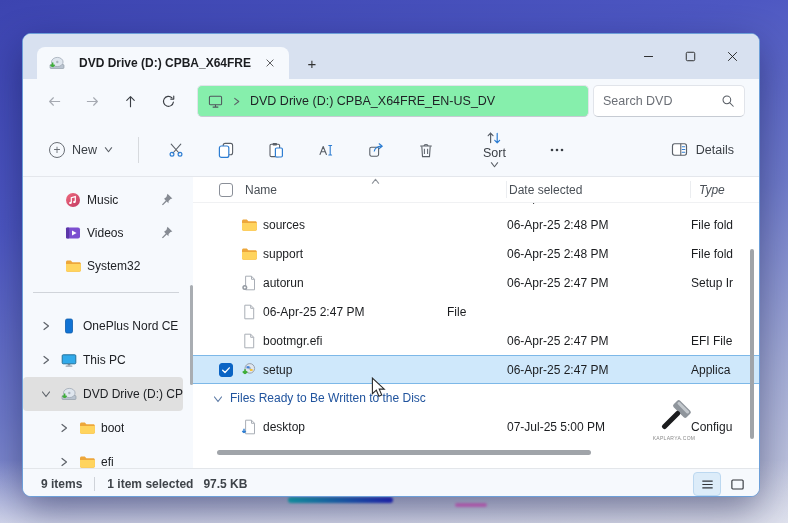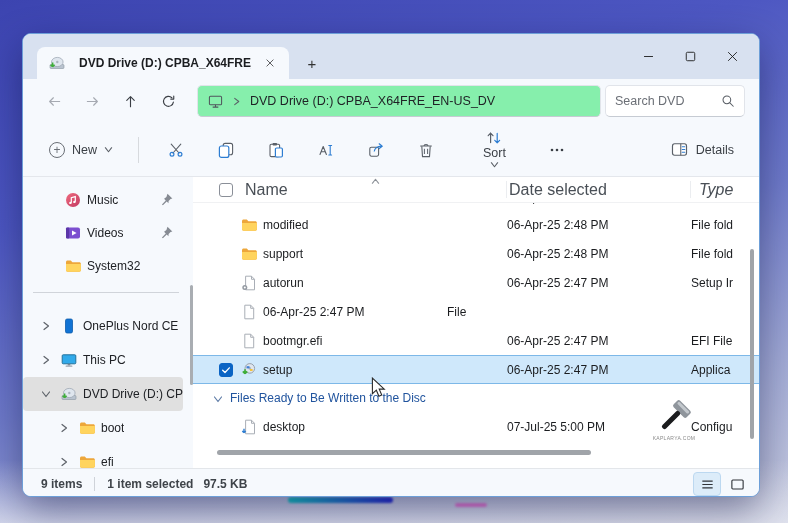--- a/index.html
+++ b/index.html
@@ -32,21 +32,21 @@
 
   
   .navbar { height:44px; display:flex; align-items:center; padding:0 14px; gap:4px; background:#f6f9fd; }
   .navbtn { width:34px; height:32px; display:flex; align-items:center; justify-content:center; border-radius:5px; }
   .navbtn.disabled { color:#a6aab2; } .navbtn.enabled { color:#3b3f45; }
   .flip { transform:scaleX(-1); }
   .addressbar { flex:1; height:32px; margin-left:8px; background:#86efac; border:1px solid #e1e4ea;
     border-bottom-color:#c6cbd3; border-radius:5px; display:flex; align-items:center; padding:0 10px; gap:9px;
     overflow:hidden; white-space:nowrap; }
   .addr-text { font-size:12.5px; color:#1f2125; }
-  .searchbox { width:140px; height:32px; background:#fff; border:1px solid #e1e4ea;
+  .searchbox { width:152px; height:32px; background:#fff; border:1px solid #e1e4ea;
     border-bottom-color:#c6cbd3; border-radius:5px; display:flex; align-items:center; padding:0 9px; gap:6px; }
   .searchbox input { flex:1; border:none; outline:none; font-family:"Liberation Sans",sans-serif;
     font-size:12.5px; color:#3c4046; background:transparent; min-width:0; }
   .searchbox input::placeholder { color:#6b6f76; }
 
   
   .toolbar { height:54px; display:flex; align-items:center; padding:0 16px; background:#f6f9fd;
     border-bottom:1px solid #e4e7ec; }
   .newbtn { display:flex; align-items:center; gap:7px; padding:7px 10px; border-radius:5px; color:#3a3f45;
     font-size:12.5px; }
@@ -74,21 +74,21 @@
   .sb-row.selected { background:#e0e0e0; }
   .sb-label { white-space:nowrap; overflow:hidden; font-size:12px; color:#202226; }
   .pin { position:absolute; right:10px; width:13px; height:13px; }
   .sb-divider { border-top:1px solid #d0d4da; margin:10px 14px 16px 10px; }
   .sb-scrollbar { position:absolute; left:167px; top:108px; width:3px; height:100px;
     background:#a9adb2; border-radius:2px; }
 
   .filearea { flex:1; background:#fff; position:relative; overflow:hidden; }
   .listheader { height:26px; display:flex; align-items:center; padding-left:26px; color:#494f56;
     position:relative; border-bottom:1px solid #f0f1f3; }
-  .hcell { font-size:16px; }
+  .hcell { font-size:12px; }
   .hname { width:288px; display:flex; align-items:center; gap:12px; border-right:1px solid #ebedf0;
     height:17px; }
   .hdate { width:184px; padding-left:2px; border-right:1px solid #ebedf0; height:17px; display:flex; align-items:center; }
   .htype { flex:1; padding-left:8px; height:17px; display:flex; align-items:center;font-style:italic; }
   .sortcaret { position:absolute; left:178px; top:0px; width:9px; height:9px; color:#8b9097;
     transform:rotate(-90deg); }
   .checkbox { width:14px; height:14px; border:1px solid #8a8f98; border-radius:3px; background:#fff; }
   .checkbox.checked { background:#0b64c4; border-color:#0b64c4; display:flex; align-items:center; justify-content:center; }
 
   .partialwrap { height:7px; overflow:hidden; opacity:.85; }
@@ -535,21 +535,21 @@
             <span class="cdate">06-Apr-25 2:48 PM</span>
             <span class="ctype">File fold</span>
           </div>
         </div>
 
         <div class="row">
           <span class="cbslot"></span>
           <svg class="fic">
               <use href="#i-folder"></use>
             </svg>
-          <span class="cname">modified</span>
+          <span class="cname">sources</span>
           <span class="cdate">06-Apr-25 2:48 PM</span>
           <span class="ctype">File fold</span>
         </div>
         <div class="row">
           <span class="cbslot"></span>
           <svg class="fic">
               <use href="#i-folder"></use>
             </svg>
           <span class="cname">support</span>
           <span class="cdate">06-Apr-25 2:48 PM</span>

